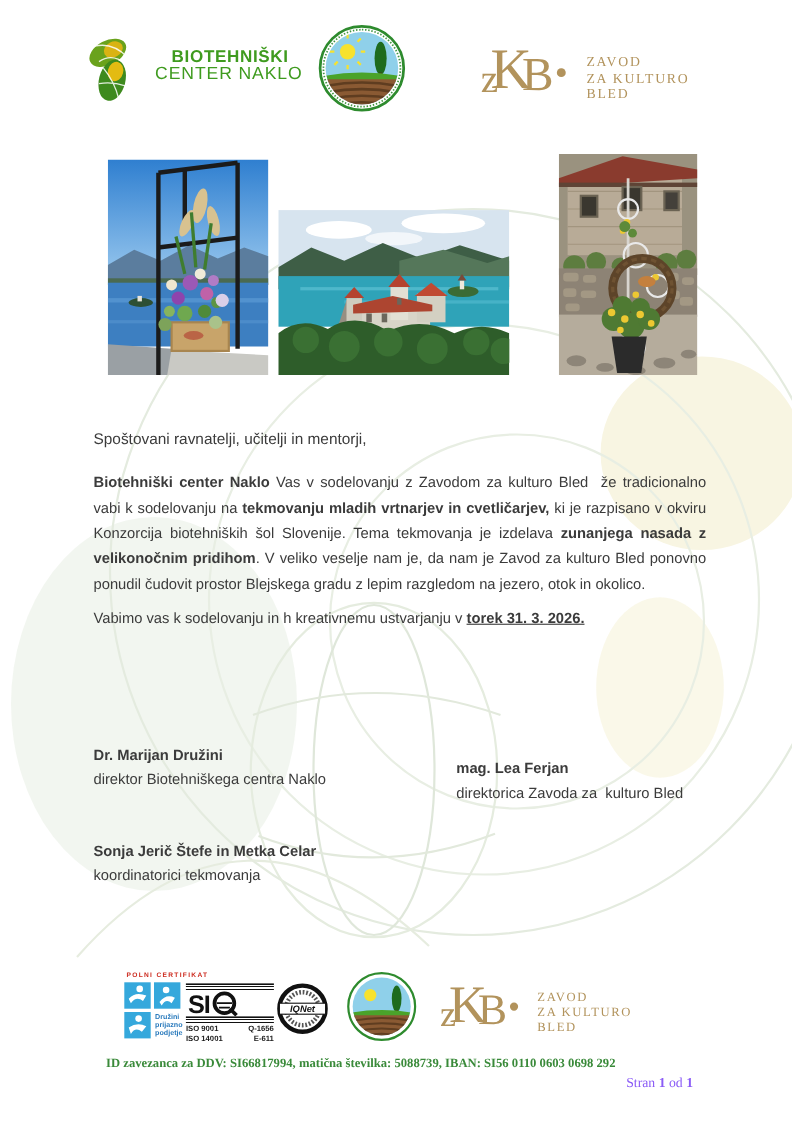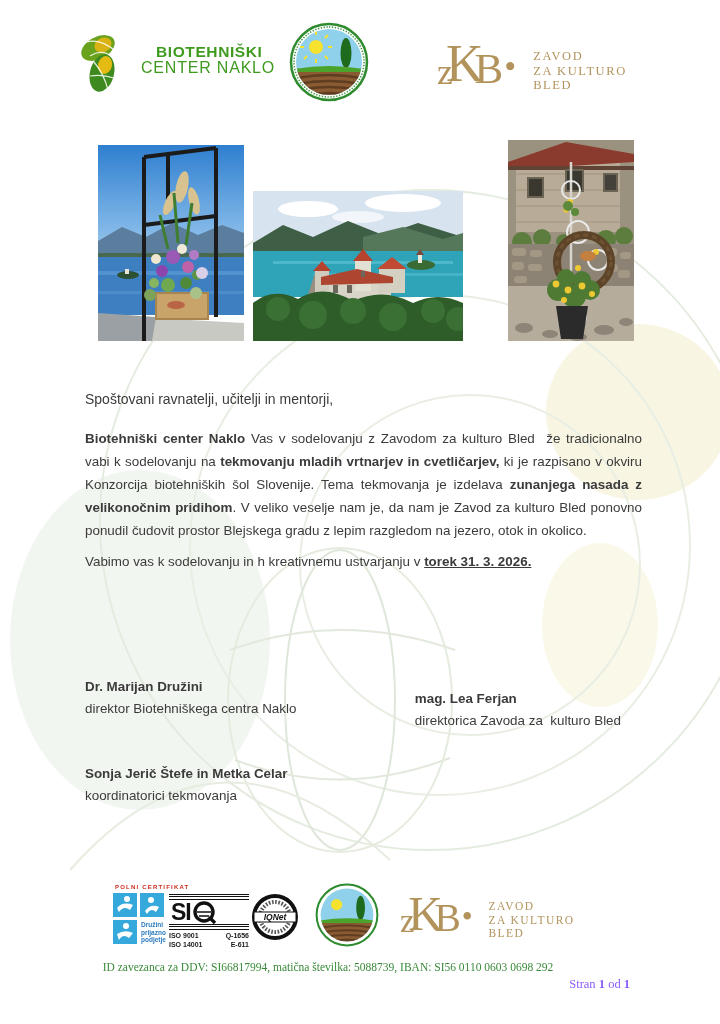--- a/index.html
+++ b/index.html
@@ -61,30 +61,30 @@
   #full-cert-label { position:absolute; left:2px; top:0; font-size:6px; font-weight:bold;
                      color:#cc2a1e; letter-spacing:1.2px; }
   .dpp-sq { position:absolute; width:24px; height:24px; background:#35a8dc; }
   #dpp-sq1 { left:0;  top:9px; }
   #dpp-sq2 { left:27px; top:9px; }
   #dpp-sq3 { left:0;  top:36px; }
   #dpp-text { position:absolute; left:28px; top:37px; font-size:6.5px; font-weight:bold;
               color:#2b7bbd; line-height:7.5px; }
   #siq-block { position:absolute; left:56px; top:10px; width:80px; }
   .stripes { height:6px; background:repeating-linear-gradient(#111 0 1px, #fff 1px 2.4px); }
-  #siq-row { display:flex; align-items:flex-start; height:24px; padding:1px 2px 0 2px; }
+  #siq-row { display:flex; align-items:center; height:24px; padding:1px 2px 0 2px; }
   #siq-si { font-size:23px; font-weight:900; letter-spacing:-1px; color:#111; line-height:22px;
             font-family:"Liberation Sans", sans-serif; }
   #iso-rows { font-size:7px; font-weight:bold; color:#1a1a1a; line-height:8.5px; margin-top:2px; }
   .iso-row { display:flex; justify-content:space-between; }
   #iqnet-badge { position:absolute; left:138px; top:9px; }
 
   
   #registration-line { left:0; top:961px; width:656px; text-align:center;
-      font-family:"Liberation Serif", serif; font-size:11.5px; color:#3a8a3a; }
+      font-family:"Liberation Serif", serif; font-size:11.5px; color:#3a8a3a;font-weight:bold; }
   #page-indicator { right:90px; top:977px; font-family:"Liberation Serif", serif;
       font-size:12.5px; color:#8b5cf6; white-space:pre; }
   #page-indicator .pnum { font-weight:bold; }
 </style>
 </head>
 <body>
 
 <svg id="watermark" width="720" height="1024">
   <ellipse cx="638" cy="412" rx="92" ry="88" fill="#f8f5e2"></ellipse>
   <ellipse cx="600" cy="625" rx="58" ry="82" fill="#f8f5e2" opacity="0.75"></ellipse>

